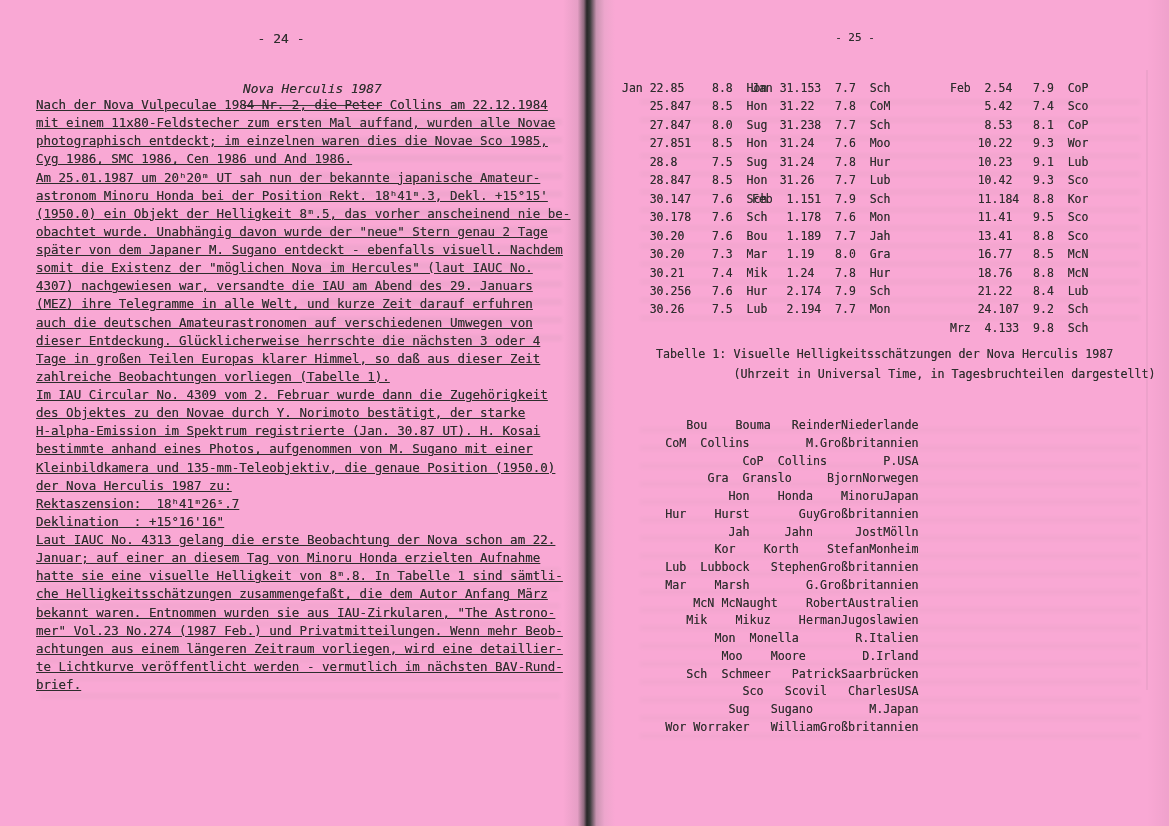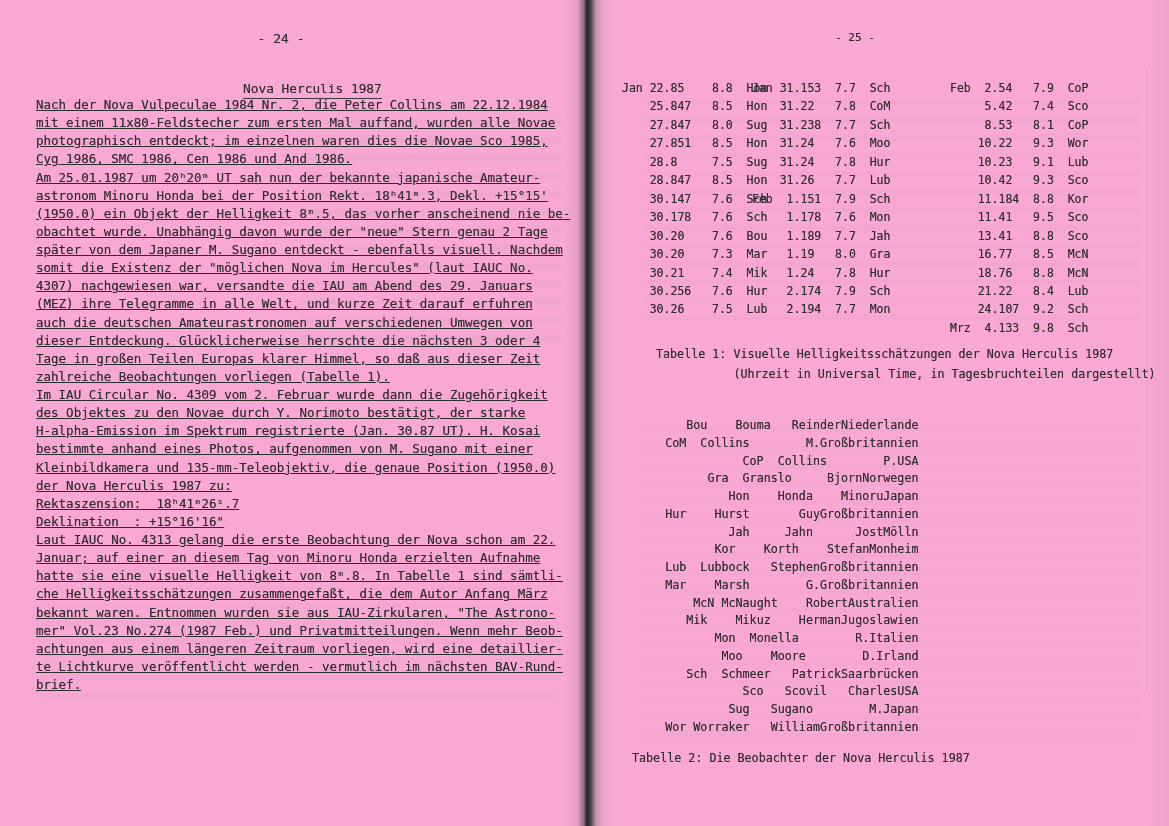--- a/index.html
+++ b/index.html
@@ -9,21 +9,21 @@
     font-family:"DejaVu Sans Mono","Liberation Mono",monospace;
     color:#2d2d2d;
   }
   .scan{position:relative;width:1169px;height:826px;background:#f9a8d4;}
   .txt{position:absolute;white-space:pre;text-shadow:0 0 .6px rgba(45,45,45,.55);}
   .tline{white-space:pre;}
 
   
   .pagenum-left{left:231px;top:31px;width:100px;text-align:center;font-size:13px;}
   .title-wrap{left:164px;top:66px;width:266px;text-align:center;font-size:12.8px;}
-  .title-inner{display:inline-block;border-bottom:1.2px solid #3a3a3a;padding-bottom:2px;}
+  .title-inner{display:inline-block;border-bottom:1.2px solid #3a3a3a;padding-bottom:9px;font-style:italic;}
   .body-block{left:36px;top:96px;font-size:12.5px;line-height:18.12px;text-decoration:underline;}
   .sig-block{left:408px;top:712px;font-size:12.5px;line-height:18.1px;}
 
   
   .pagenum-right{left:805px;top:31px;width:100px;text-align:center;font-size:11px;}
   .t1{font-size:11.5px;line-height:18.45px;}
   .t1c1{left:622px;top:79px;}
   .t1c2{left:752px;top:79px;}
   .t1c3{left:950px;top:79px;}
   .t1cap{left:656px;top:345px;font-size:11.7px;line-height:19.6px;}
@@ -81,21 +81,20 @@
   <div class="txt pagenum-right">- 25 -</div>
 
   <div class="txt t1 t1c1"><div class="tline">Jan 22.85    8.8  Hon</div><div class="tline">    25.847   8.5  Hon</div><div class="tline">    27.847   8.0  Sug</div><div class="tline">    27.851   8.5  Hon</div><div class="tline">    28.8     7.5  Sug</div><div class="tline">    28.847   8.5  Hon</div><div class="tline">    30.147   7.6  Sch</div><div class="tline">    30.178   7.6  Sch</div><div class="tline">    30.20    7.6  Bou</div><div class="tline">    30.20    7.3  Mar</div><div class="tline">    30.21    7.4  Mik</div><div class="tline">    30.256   7.6  Hur</div><div class="tline">    30.26    7.5  Lub</div></div>
   <div class="txt t1 t1c2"><div class="tline">Jan 31.153  7.7  Sch</div><div class="tline">    31.22   7.8  CoM</div><div class="tline">    31.238  7.7  Sch</div><div class="tline">    31.24   7.6  Moo</div><div class="tline">    31.24   7.8  Hur</div><div class="tline">    31.26   7.7  Lub</div><div class="tline">Feb  1.151  7.9  Sch</div><div class="tline">     1.178  7.6  Mon</div><div class="tline">     1.189  7.7  Jah</div><div class="tline">     1.19   8.0  Gra</div><div class="tline">     1.24   7.8  Hur</div><div class="tline">     2.174  7.9  Sch</div><div class="tline">     2.194  7.7  Mon</div></div>
   <div class="txt t1 t1c3"><div class="tline">Feb  2.54   7.9  CoP</div><div class="tline">     5.42   7.4  Sco</div><div class="tline">     8.53   8.1  CoP</div><div class="tline">    10.22   9.3  Wor</div><div class="tline">    10.23   9.1  Lub</div><div class="tline">    10.42   9.3  Sco</div><div class="tline">    11.184  8.8  Kor</div><div class="tline">    11.41   9.5  Sco</div><div class="tline">    13.41   8.8  Sco</div><div class="tline">    16.77   8.5  McN</div><div class="tline">    18.76   8.8  McN</div><div class="tline">    21.22   8.4  Lub</div><div class="tline">    24.107  9.2  Sch</div><div class="tline">Mrz  4.133  9.8  Sch</div></div>
 
   <div class="txt t1cap"><div class="tline">Tabelle 1: Visuelle Helligkeitsschätzungen der Nova Herculis 1987</div><div class="tline">           (Uhrzeit in Universal Time, in Tagesbruchteilen dargestellt)</div></div>
 
   <div class="txt obs-block"><div class="obs-row"><span class="c-abbr">Bou</span><span class="c-surname">Bouma</span><span class="c-firstname">Reinder</span><span class="c-country">Niederlande</span></div><div class="obs-row"><span class="c-abbr">CoM</span><span class="c-surname">Collins</span><span class="c-firstname">M.</span><span class="c-country">Großbritannien</span></div><div class="obs-row"><span class="c-abbr">CoP</span><span class="c-surname">Collins</span><span class="c-firstname">P.</span><span class="c-country">USA</span></div><div class="obs-row"><span class="c-abbr">Gra</span><span class="c-surname">Granslo</span><span class="c-firstname">Bjorn</span><span class="c-country">Norwegen</span></div><div class="obs-row"><span class="c-abbr">Hon</span><span class="c-surname">Honda</span><span class="c-firstname">Minoru</span><span class="c-country">Japan</span></div><div class="obs-row"><span class="c-abbr">Hur</span><span class="c-surname">Hurst</span><span class="c-firstname">Guy</span><span class="c-country">Großbritannien</span></div><div class="obs-row"><span class="c-abbr">Jah</span><span class="c-surname">Jahn</span><span class="c-firstname">Jost</span><span class="c-country">Mölln</span></div><div class="obs-row"><span class="c-abbr">Kor</span><span class="c-surname">Korth</span><span class="c-firstname">Stefan</span><span class="c-country">Monheim</span></div><div class="obs-row"><span class="c-abbr">Lub</span><span class="c-surname">Lubbock</span><span class="c-firstname">Stephen</span><span class="c-country">Großbritannien</span></div><div class="obs-row"><span class="c-abbr">Mar</span><span class="c-surname">Marsh</span><span class="c-firstname">G.</span><span class="c-country">Großbritannien</span></div><div class="obs-row"><span class="c-abbr">McN</span><span class="c-surname">McNaught</span><span class="c-firstname">Robert</span><span class="c-country">Australien</span></div><div class="obs-row"><span class="c-abbr">Mik</span><span class="c-surname">Mikuz</span><span class="c-firstname">Herman</span><span class="c-country">Jugoslawien</span></div><div class="obs-row"><span class="c-abbr">Mon</span><span class="c-surname">Monella</span><span class="c-firstname">R.</span><span class="c-country">Italien</span></div><div class="obs-row"><span class="c-abbr">Moo</span><span class="c-surname">Moore</span><span class="c-firstname">D.</span><span class="c-country">Irland</span></div><div class="obs-row"><span class="c-abbr">Sch</span><span class="c-surname">Schmeer</span><span class="c-firstname">Patrick</span><span class="c-country">Saarbrücken</span></div><div class="obs-row"><span class="c-abbr">Sco</span><span class="c-surname">Scovil</span><span class="c-firstname">Charles</span><span class="c-country">USA</span></div><div class="obs-row"><span class="c-abbr">Sug</span><span class="c-surname">Sugano</span><span class="c-firstname">M.</span><span class="c-country">Japan</span></div><div class="obs-row"><span class="c-abbr">Wor</span><span class="c-surname">Worraker</span><span class="c-firstname">William</span><span class="c-country">Großbritannien</span></div></div>
 
-  <div class="txt t2cap">Tabelle 2: Die Beobachter der Nova Herculis 1987</div>
 
   <div class="bleed b1"></div>
   <div class="bleed b2"></div>
   <div class="bleed b3"></div>
   <div class="bleed b4"></div>
   <div class="gutter"></div>
   <div class="crease"></div>
   <div class="edge-right"></div>
 
 </div>

